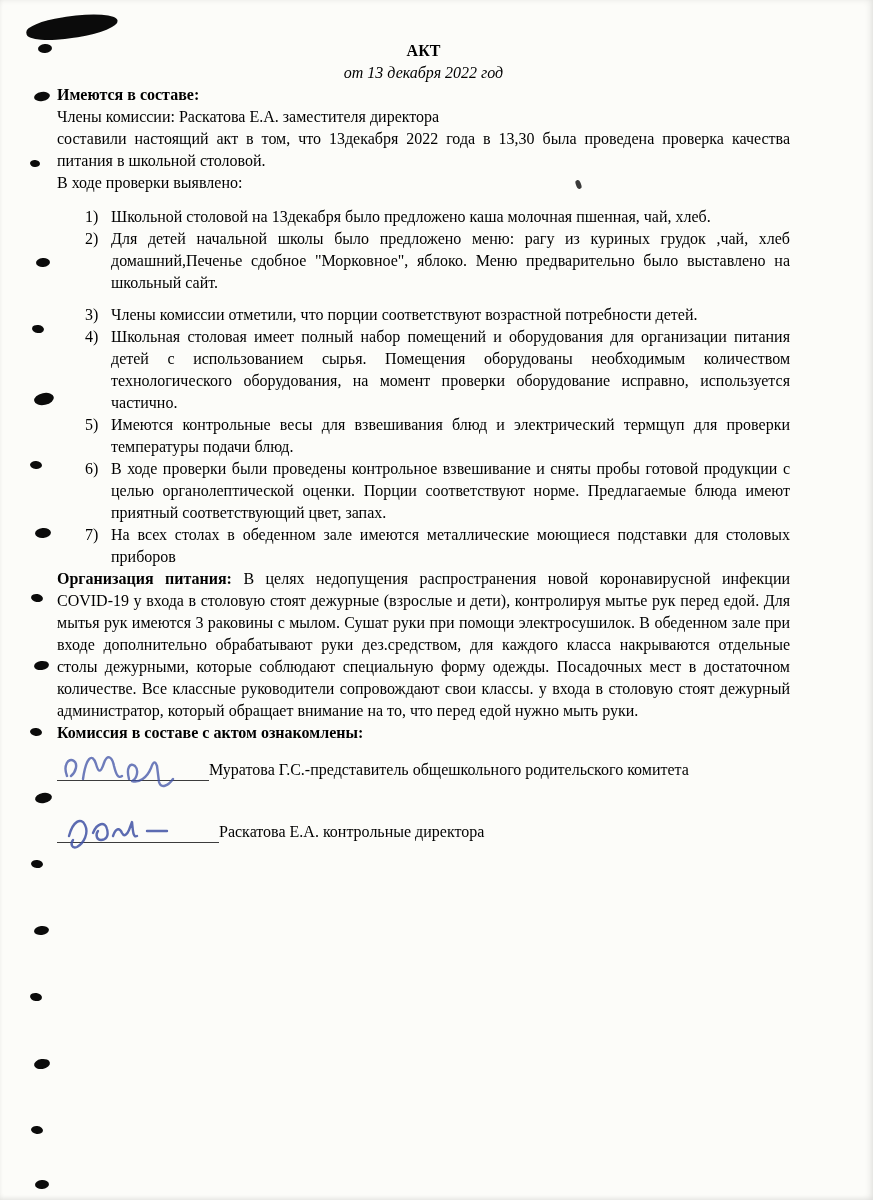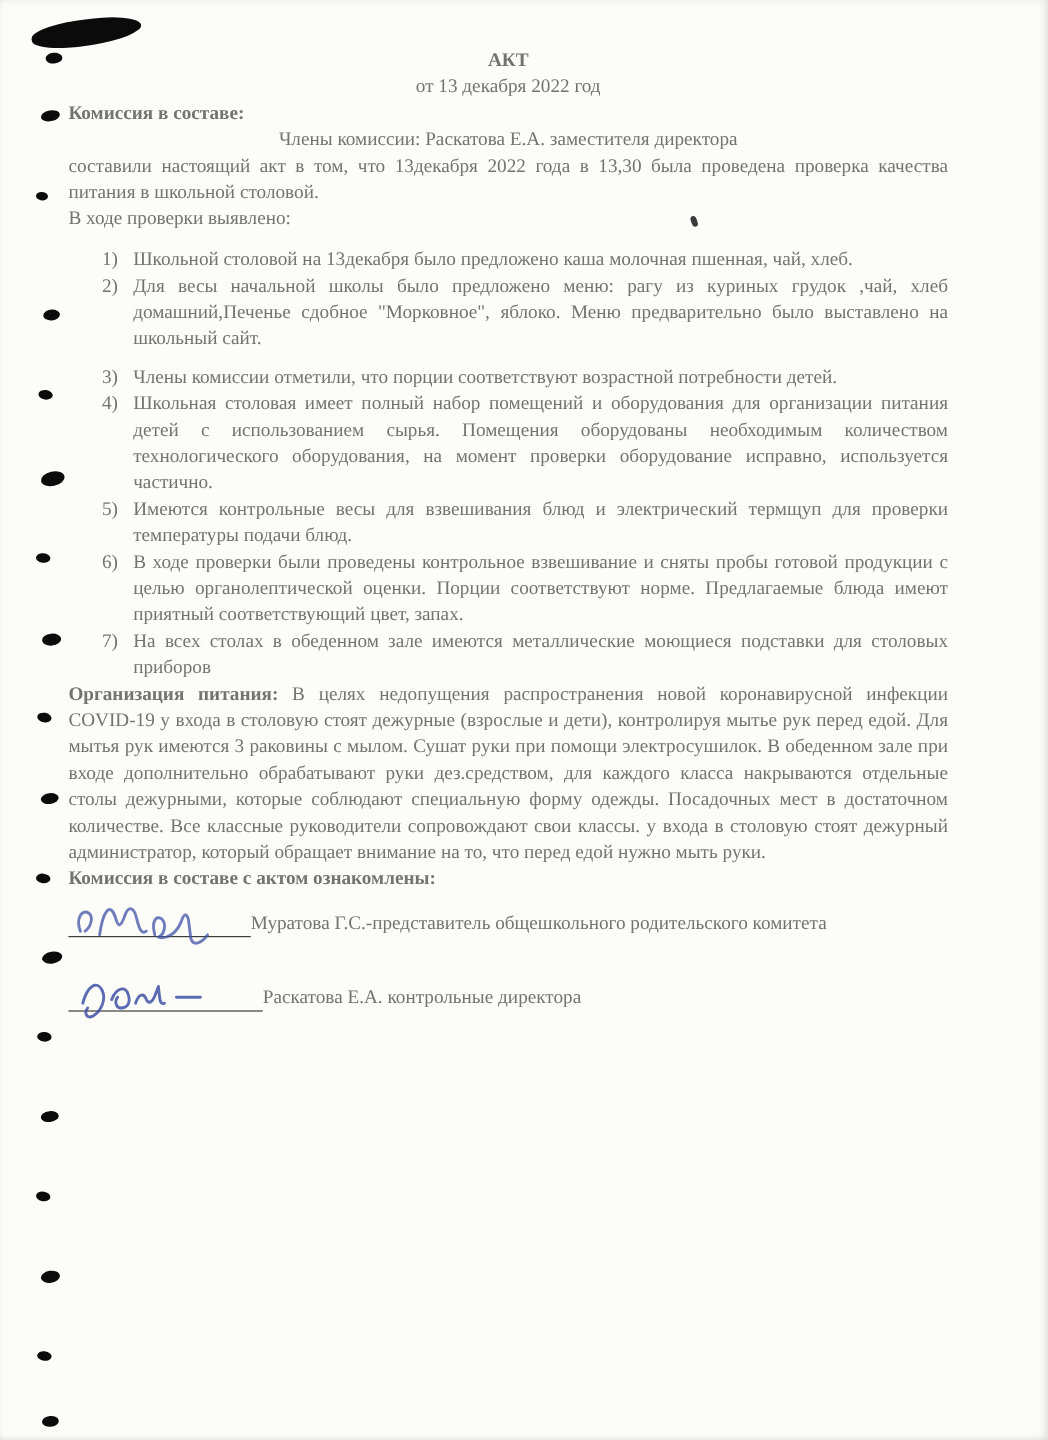--- a/index.html
+++ b/index.html
@@ -2,36 +2,36 @@
 <html style="--ink: #3f51a5;"><head>
 <meta charset="utf-8">
 <style>
   html,body { margin:0; padding:0; background:#e9e9e5; }
   .page {
     position:relative;
     width:873px; height:1200px;
     margin:0 auto;
     background:#fcfcf9;
     font-family:"Liberation Serif", serif;
-    color:#737373;
+    color:#000000;
     box-sizing:border-box;
     padding:40px 83px 20px 57px;
     overflow:hidden;
     box-shadow: inset -3px 0 6px rgba(0,0,0,0.08), inset 0 -2px 4px rgba(0,0,0,0.05);
   }
   .page p { margin:0; font-size:16px; line-height:22px; }
   .center { text-align:center; }
   .bold { font-weight:bold; }
   .just { text-align:justify; }
 
   .title-block { line-height:22px; }
-  .date-line { margin-top:16px; }
+  .date-line { margin-top:16px;font-style:italic; }
   .commission-heading { margin-top:20px; }
   .chairman-line { margin-top:14px; }
-  .members-line { margin-top:14px;text-align:center; }
+  .members-line { margin-top:14px; }
   .intro-par { margin-top:18px; }
   .findings-heading { margin-top:16px; }
   .list { margin-top:12px; margin-left:28px; }
   .list2 { margin-top:10px; }
   .li { display:flex; font-size:16px; line-height:22px; }
   .li .num { flex:none; width:26px; }
   .li .txt { flex:1; text-align:justify; }
   .tasting-par { margin-top:12px; }
   .org-par { margin-top:16px; margin-left:28px; }
   .ack-heading { margin-top:22px; }
@@ -76,37 +76,37 @@
   <div class="mark" style="left:34px; top:1059px; width:16px; height:10px; transform:rotate(-9deg);"></div>
   <div class="mark" style="left:31px; top:1126px; width:12px; height:8px; transform:rotate(6deg);"></div>
   <div class="mark" style="left:35px; top:1180px; width:14px; height:9px; transform:rotate(-5deg);"></div>
 
   <div class="title-block">
     <p class="center bold">АКТ</p>
   </div>
 
   <p class="center date-line">от 13 декабря 2022 год</p>
 
-  <p class="bold commission-heading">Комиссия в составе:</p>
+  <p class="bold commission-heading">Имеются в составе:</p>
 
 
   <p class="members-line"> Члены комиссии: Раскатова Е.А. заместителя директора</p>
 
   <p class="just intro-par">составили настоящий акт в том, что  13декабря 2022 года в 13,30  была проведена проверка качества питания в школьной столовой.</p>
 
   <p class="findings-heading">В ходе проверки выявлено:</p>
 
   <div class="list">
     <div class="li">
       <span class="num">1)</span>
       <div class="txt">Школьной столовой на 13декабря было предложено  каша молочная пшенная, чай, хлеб.</div>
     </div>
     <div class="li">
       <span class="num">2)</span>
-      <div class="txt">Для весы начальной школы было предложено меню: рагу из куриных грудок ,чай, хлеб домашний,Печенье сдобное "Морковное", яблоко.  Меню предварительно  было выставлено на школьный сайт.</div>
+      <div class="txt">Для детей начальной школы было предложено меню: рагу из куриных грудок ,чай, хлеб домашний,Печенье сдобное "Морковное", яблоко.  Меню предварительно  было выставлено на школьный сайт.</div>
     </div>
   </div>
 
 
   <div class="list list2">
     <div class="li">
       <span class="num">3)</span>
       <div class="txt">Члены комиссии отметили, что порции соответствуют возрастной потребности детей.</div>
     </div>
     <div class="li">

